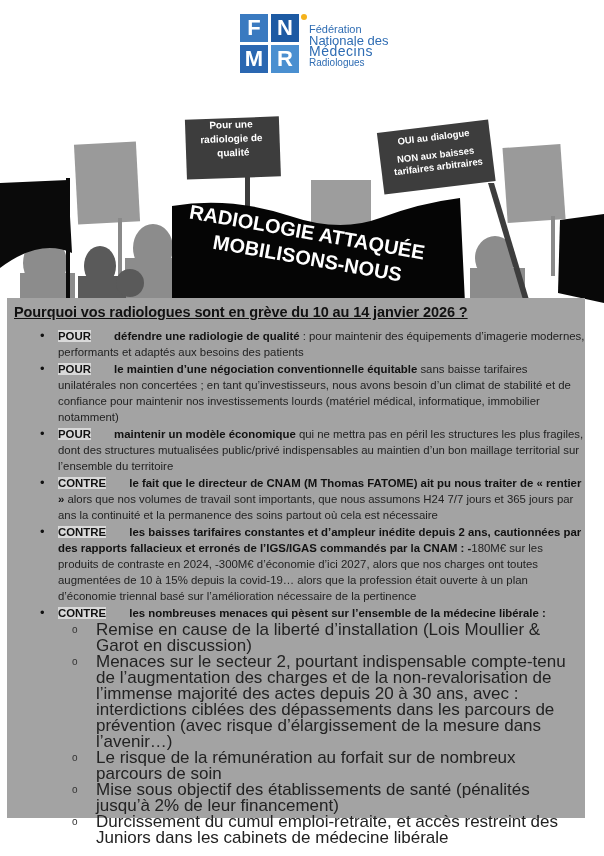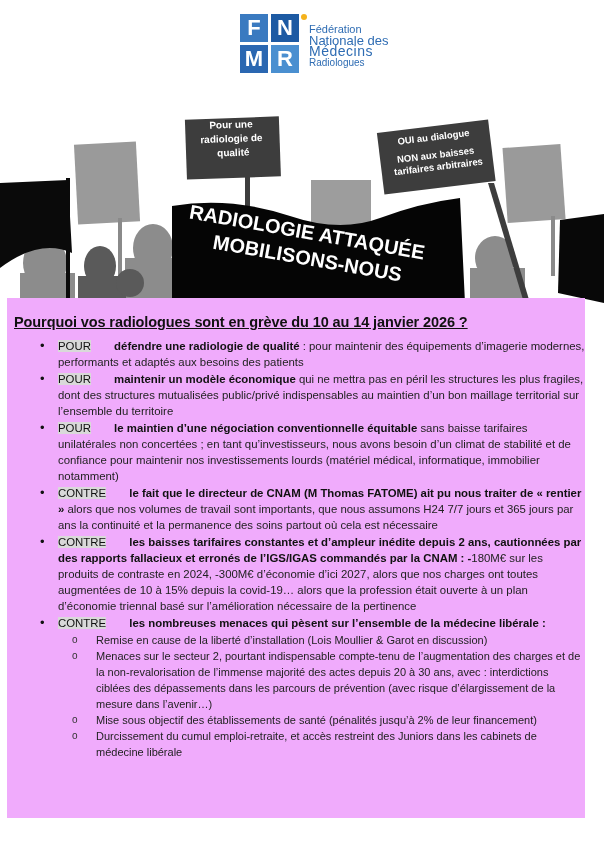--- a/index.html
+++ b/index.html
@@ -12,29 +12,29 @@
   .logo-cell { color: #fff; font-weight: bold; font-size: 22px; display: flex; align-items: center; justify-content: center; font-family: "Liberation Sans", sans-serif; }
   .logo-dot { width: 6px; height: 6px; border-radius: 50%; margin-left: 2px; margin-top: 0px; }
   .logo-text { margin-left: 2px; margin-top: 10px; font-size: 11px; line-height: 11px; }
   .logo-text span { display: block; }
 
   
   .banner { position: absolute; left: 0; top: 88px; width: 604px; height: 215px; overflow: hidden; background: #fff; }
   .banner svg { position: absolute; left: 0; top: 0; }
 
   
-  .content { position: absolute; left: 7px; top: 298px; width: 578px; height: 520px; background: #f0abfc; padding: 16px 0 0 7px; }
+  .content { position: absolute; left: 7px; top: 298px; width: 578px; height: 520px; background: #a3a3a3; padding: 6px 0 0 7px; }
   .title { font-size: 14.5px; font-weight: bold; text-decoration: underline; color: #111; margin-bottom: 8px; letter-spacing: -0.1px; }
   ul.main { list-style: none; padding-left: 25px; }
   ul.main > li { position: relative; font-size: 11.4px; line-height: 16px; padding-left: 19px; margin-bottom: 1px; color: #222; }
   ul.main > li::before { content: "•"; position: absolute; left: 1px; top: 0; font-size: 13px; color: #111; }
-  .kw { background: #d9d9d9; font-weight: normal; color: #111; text-align: center; }
+  .kw { background: #d9d9d9; font-weight: bold; color: #111; text-align: center; }
   .b { font-weight: bold; color: #111; margin-left: 20px; }
   ul.sub { list-style: none; padding-left: 38px; margin-top: 1px; }
-  ul.sub > li { position: relative; font-size: 11px; line-height: 16px; padding-left: 0; color: #222; }
+  ul.sub > li { position: relative; font-size: 17px; line-height: 16px; padding-left: 0; color: #222; }
   ul.sub > li::before { content: "o"; position: absolute; left: -24px; top: 0; font-size: 10px; color: #333; }
 </style>
 </head>
 <body>
 
 <div class="logo">
   <div class="logo-grid">
     <div class="logo-cell" style="background:#3a7ac0">F</div>
     <div class="logo-cell" style="background:#1d5aa3">N</div>
     <div class="logo-cell" style="background:#2a67b1">M</div>
@@ -104,26 +104,27 @@
     <text x="210" y="176" fill="#fff" font-family="Liberation Sans, sans-serif" font-weight="bold" font-size="20" transform="rotate(10 300 180)">MOBILISONS-NOUS</text>
 
     <path d="M560 132 L604 126 L604 215 L558 205 Z" fill="#080808"></path>
   </svg>
 </div>
 
 <div class="content">
   <div class="title">Pourquoi vos radiologues sont en grève du 10 au 14 janvier 2026 ?</div>
   <ul class="main">
     <li><span class="kw">POUR</span><span class="b"> défendre une radiologie de qualité</span><span> : pour maintenir des équipements d’imagerie modernes, performants et adaptés aux besoins des patients</span></li>
+    <li><span class="kw">POUR</span><span class="b"> le maintien d’une négociation conventionnelle équitable</span><span> sans baisse tarifaires unilatérales non concertées ; en tant qu’investisseurs, nous avons besoin d’un climat de stabilité et de confiance pour maintenir nos investissements lourds (matériel médical, informatique, immobilier notamment)</span></li>
     <li><span class="kw">POUR</span><span class="b"> maintenir un modèle économique</span><span> qui ne mettra pas en péril les structures les plus fragiles, dont des structures mutualisées public/privé indispensables au maintien d’un bon maillage territorial sur l’ensemble du territoire</span></li>
-    <li><span class="kw">POUR</span><span class="b"> le maintien d’une négociation conventionnelle équitable</span><span> sans baisse tarifaires unilatérales non concertées ; en tant qu’investisseurs, nous avons besoin d’un climat de stabilité et de confiance pour maintenir nos investissements lourds (matériel médical, informatique, immobilier notamment)</span></li>
     <li><span class="kw">CONTRE</span><span class="b"> le fait que le directeur de CNAM (M Thomas FATOME) ait pu nous traiter de « rentier »</span><span> alors que nos volumes de travail sont importants, que nous assumons H24 7/7 jours et 365 jours par ans la continuité et la permanence des soins partout où cela est nécessaire</span></li>
     <li><span class="kw">CONTRE</span><span class="b"> les baisses tarifaires constantes et d’ampleur inédite depuis 2 ans, cautionnées par des rapports fallacieux et erronés de l’IGS/IGAS commandés par la CNAM : -</span><span>180M€ sur les produits de contraste en 2024, -300M€ d’économie d’ici 2027, alors que nos charges ont toutes augmentées de 10 à 15% depuis la covid-19… alors que la profession était ouverte à un plan d’économie triennal basé sur l’amélioration nécessaire de la pertinence</span></li>
     <li><span class="kw">CONTRE</span><span class="b"> les nombreuses menaces qui pèsent sur l’ensemble de la médecine libérale :</span>
       <ul class="sub">
         <li>Remise en cause de la liberté d’installation (Lois Moullier &amp; Garot en discussion)</li>
         <li>Menaces sur le secteur 2, pourtant indispensable compte-tenu de l’augmentation des charges et de la non-revalorisation de l’immense majorité des actes depuis 20 à 30 ans, avec : interdictions ciblées des dépassements dans les parcours de prévention (avec risque d’élargissement de la mesure dans l’avenir…)</li>
+        <li>Le risque de la rémunération au forfait sur de nombreux parcours de soin</li>
         <li>Mise sous objectif des établissements de santé (pénalités jusqu’à 2% de leur financement)</li>
         <li>Durcissement du cumul emploi-retraite, et accès restreint des Juniors dans les cabinets de médecine libérale</li>
       </ul>
     </li>
   </ul>
 </div>
 
 </body></html>

